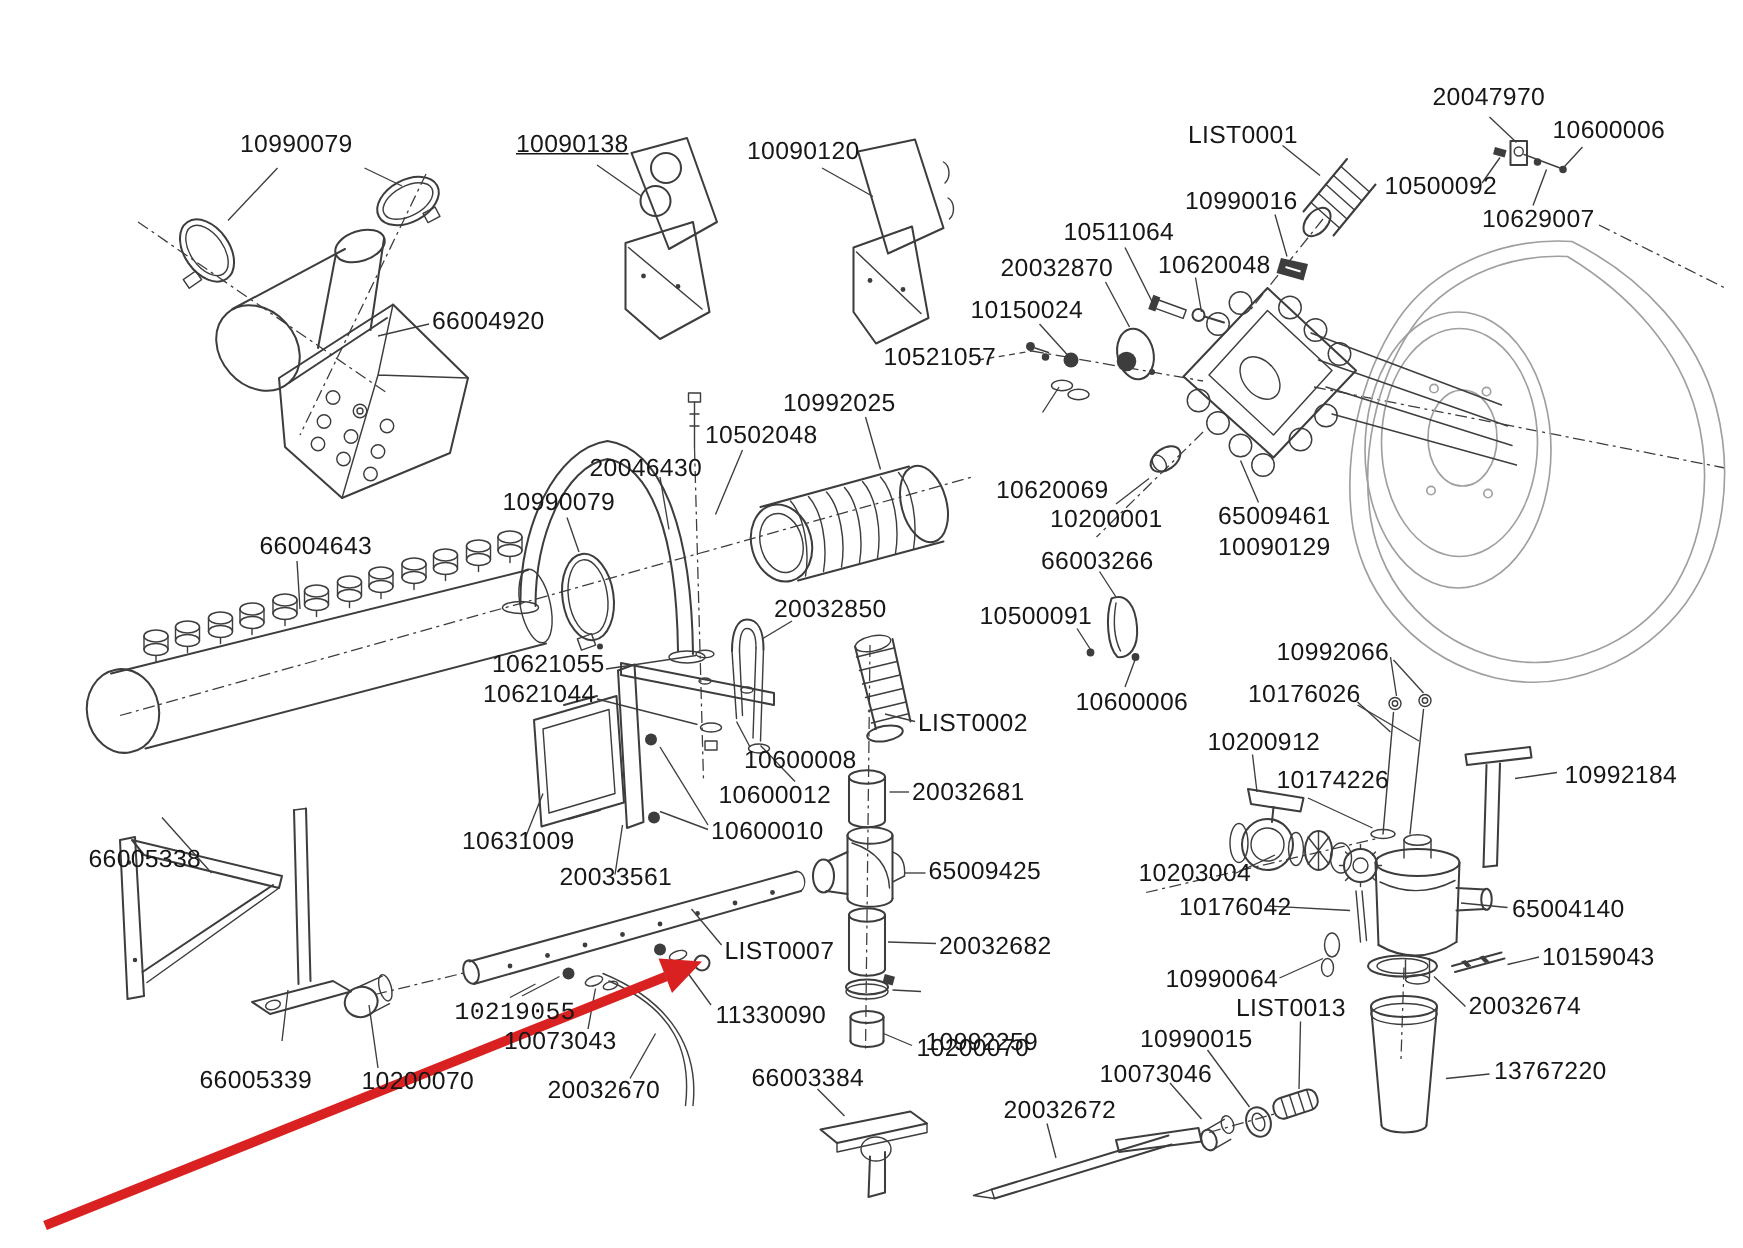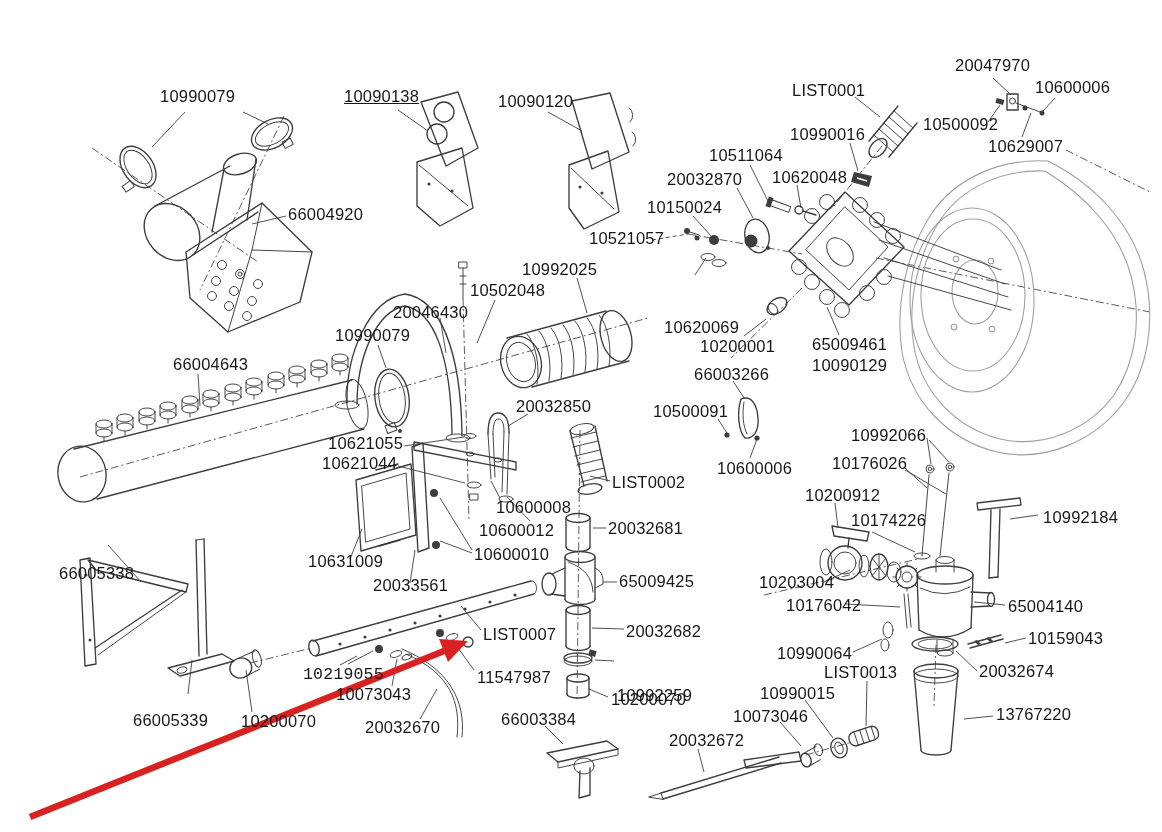--- a/index.html
+++ b/index.html
@@ -526,21 +526,21 @@
       <span class="lbl" style="left: 786px; top: 597px;">10176042</span>
       <span class="lbl" style="left: 1008px; top: 598px;">65004140</span>
       <span class="lbl" style="left: 1028px; top: 630px;">10159043</span>
       <span class="lbl" style="left: 59px; top: 527px; margin-top: 38px;">66005338</span>
       <span class="lbl" style="left: 133px; top: 712px;">66005339</span>
       <span class="lbl" style="left: 303px; top: 666px; font-family: Liberation Mono, monospace;">10219055</span>
       <span class="lbl" style="left: 336px; top: 686px;">10073043</span>
       <span class="lbl" style="left: 241px; top: 713px;">10200070</span>
       <span class="lbl" style="left: 365px; top: 719px;">20032670</span>
       <span class="lbl" style="left: 483px; top: 626px;">LIST0007</span>
-      <span class="lbl" style="left: 477px; top: 669px;">11547987</span>
+      <span class="lbl" style="left: 477px; top: 669px;">11330090</span>
       <span class="lbl" style="left: 501px; top: 711px;">66003384</span>
       <span class="lbl" style="left: 777px; top: 645px;">10990064</span>
       <span class="lbl" style="left: 824px; top: 664px;">LIST0013</span>
       <span class="lbl" style="left: 979px; top: 663px;">20032674</span>
       <span class="lbl" style="left: 760px; top: 685px;">10990015</span>
       <span class="lbl" style="left: 733px; top: 708px;">10073046</span>
       <span class="lbl" style="left: 669px; top: 732px;">20032672</span>
       <span class="lbl" style="left: 996px; top: 706px;">13767220</span>
     </div>
 </div>

